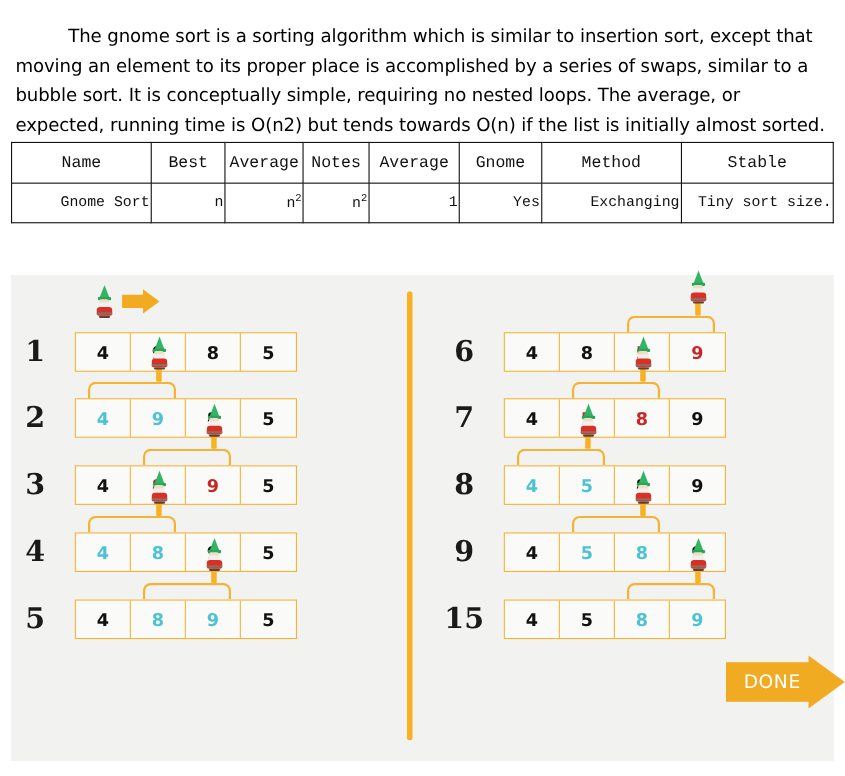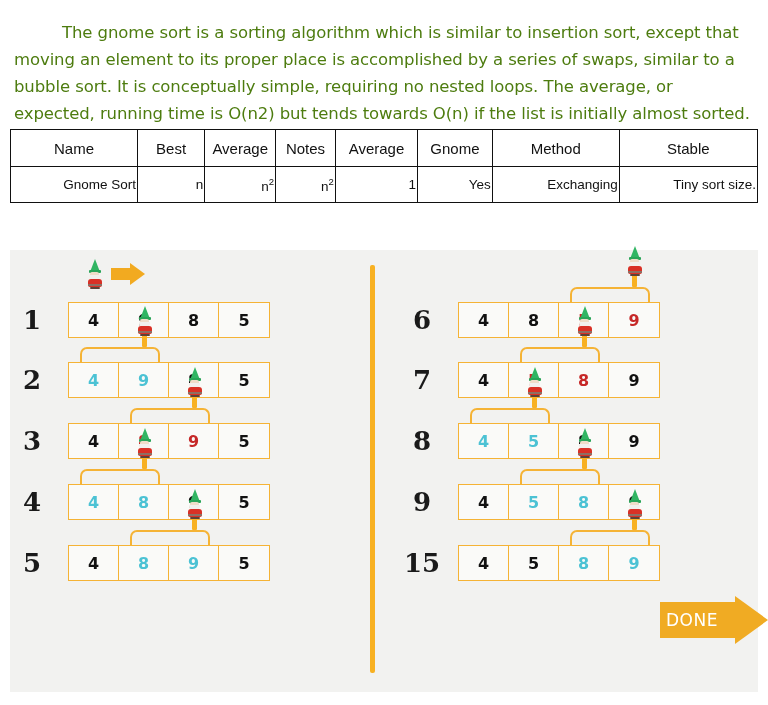--- a/index.html
+++ b/index.html
@@ -5,31 +5,31 @@
   html,body{margin:0;padding:0;}
   body{
     width:768px;height:705px;background:#ffffff;
     font-family:"Liberation Sans", sans-serif;
     overflow:hidden;position:relative;
   }
 
   
   #intro{
     position:absolute;left:14px;top:2px;width:742px;
-    font-size:16.5px;line-height:27px;color:#4d7c0f;
+    font-size:16.5px;line-height:27px;color:#000000;
     text-indent:48px;text-align:left;
     font-family:"DejaVu Sans", sans-serif;
     letter-spacing:-0.1px;
   }
 
   
   #spec-table{
     position:absolute;left:10px;top:129px;width:748px;
     border-collapse:collapse;
-    font-family:Liberation Sans, sans-serif;
+    font-family:Liberation Mono, monospace;
     border-radius:27px;
   }
   #spec-table th,#spec-table td{
     border:1.4px solid #111;text-align:center;color:#111;
     font-weight:normal;
   }
   #spec-table th{height:34px;font-size:15px;}
   #spec-table td{height:33px;font-size:13.5px;text-align:right;}
   .sup{font-size:9.5px;vertical-align:super;}
 
@@ -139,21 +139,21 @@
     position:absolute;left:0;top:6px;width:76px;height:36px;
     background:#f0ab23;
   }
   #done-banner .head{
     position:absolute;left:75px;top:0;width:0;height:0;
     border-top:24px solid transparent;border-bottom:24px solid transparent;
     border-left:33px solid #f0ab23;
   }
   #done-banner .label{
     position:absolute;left:6px;top:6px;width:72px;height:36px;
-    line-height:36px;text-align:left;color:#ffffff;
+    line-height:36px;text-align:center;color:#ffffff;
     font-family:"DejaVu Sans", sans-serif;
     font-size:17px;letter-spacing:0.5px;
   }
 </style>
 </head>
 <body>
 
 <p id="intro">The gnome sort is a sorting algorithm which is similar to insertion sort, except that moving an element to its proper place is accomplished by a series of swaps, similar to a bubble sort. It is conceptually simple, requiring no nested loops. The average, or expected, running time is O(n2) but tends towards O(n) if the list is initially almost sorted.</p>
 
 <table id="spec-table">

